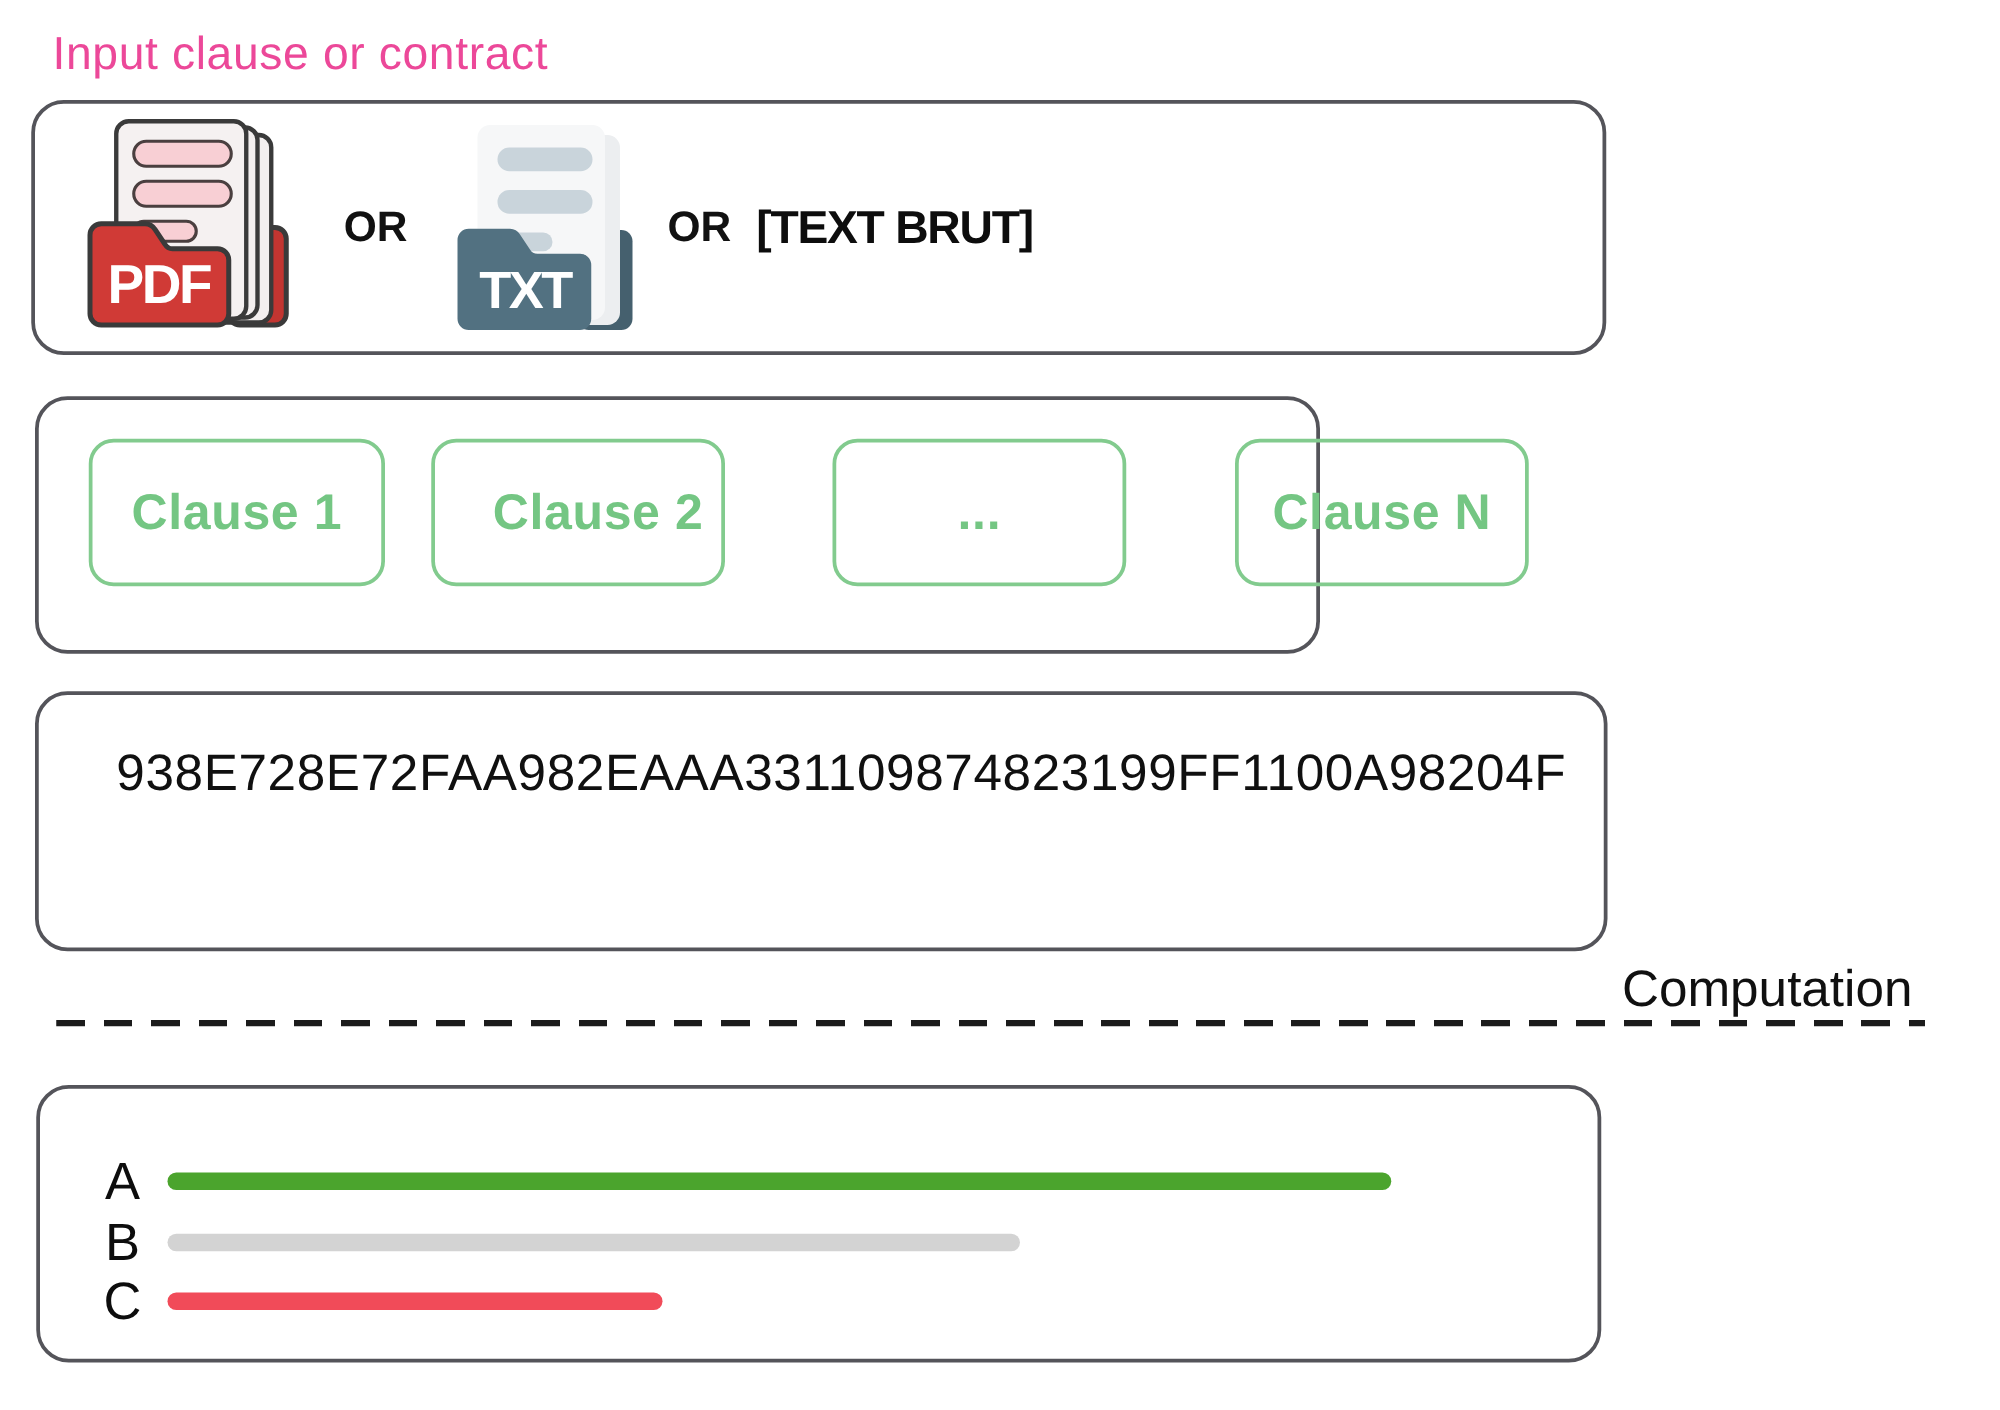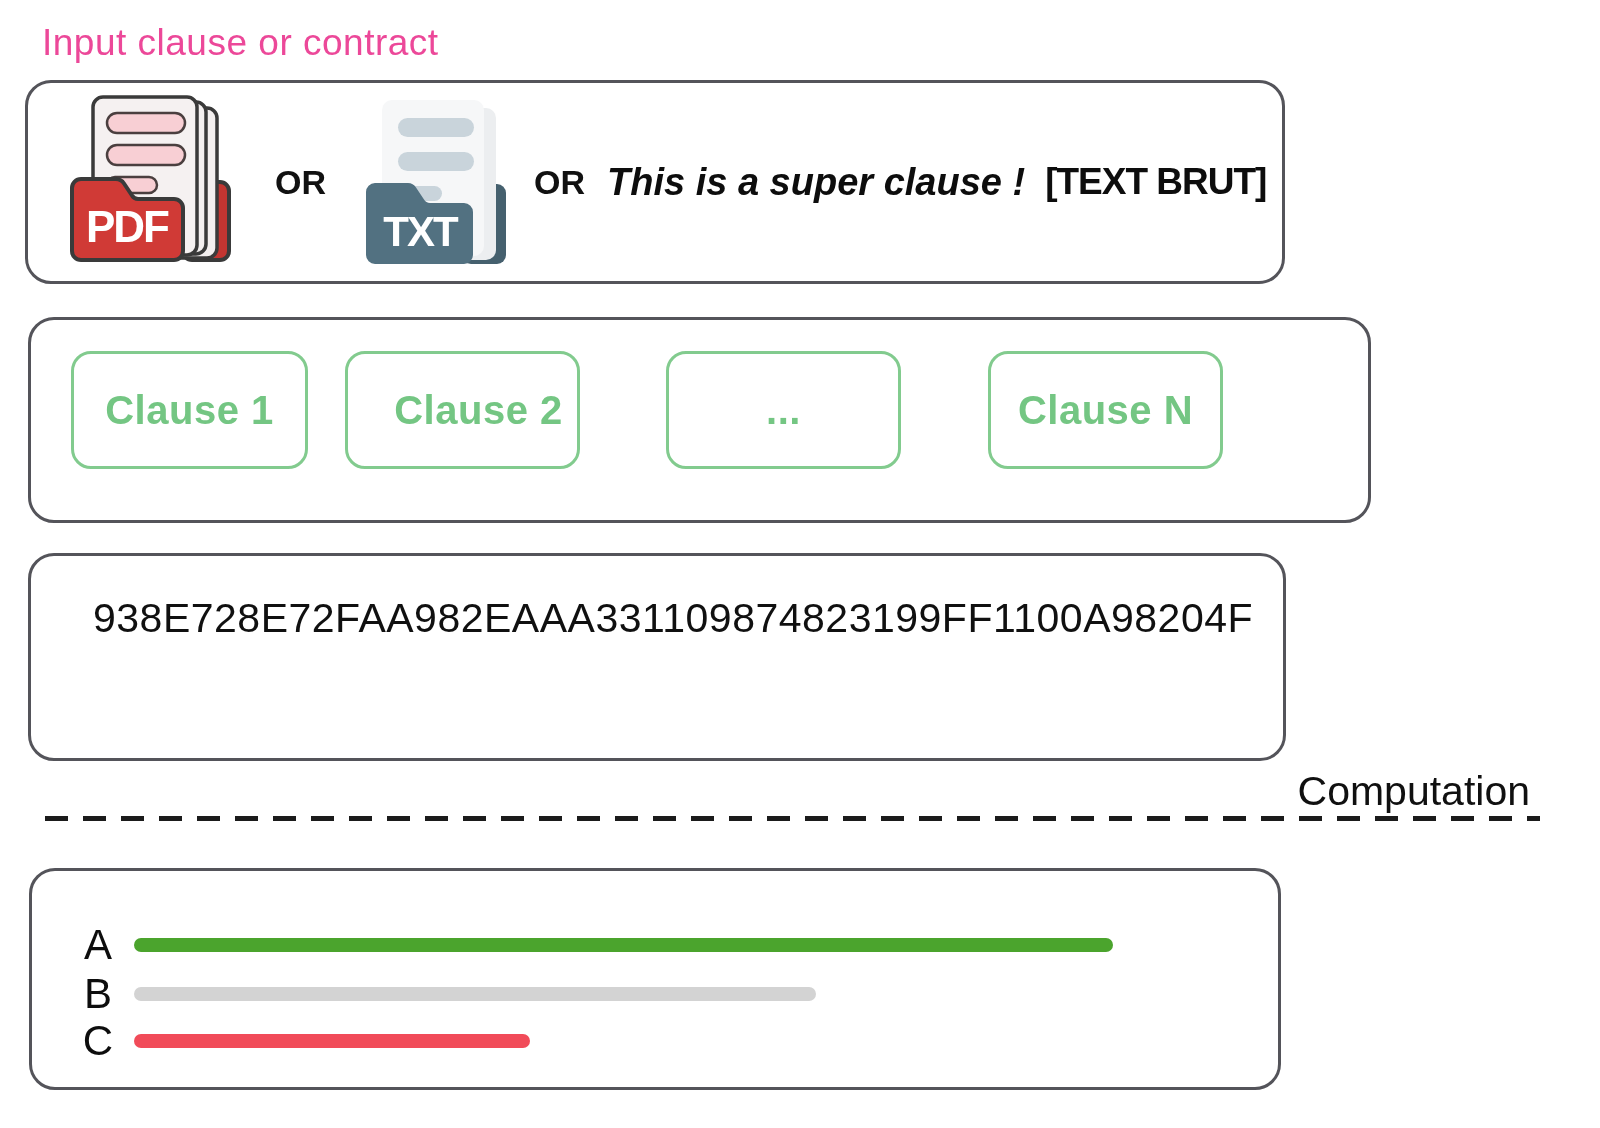--- a/index.html
+++ b/index.html
@@ -18,21 +18,21 @@
   #input-box{left:25px;top:80px;width:1260px;height:204px;
     display:flex;align-items:center;}
   #input-box .pdf-icon{margin-left:33px;flex:0 0 auto;}
   #input-box .txt-icon{margin-left:32px;flex:0 0 auto;}
   .or-label{font-size:34px;font-weight:800;color:#111;}
   #or-1{margin-left:36px;}
   #or-2{margin-left:24px;}
   .sample-clause{margin-left:22px;font-size:38px;font-style:italic;font-weight:700;color:#0d0d0d;}
   .raw-tag{margin-left:20px;font-size:37px;font-weight:800;letter-spacing:-1px;color:#0d0d0d;white-space:nowrap;}
 
-  #clauses-box{left:28px;top:317px;width:1343px;height:206px;}
+  #clauses-box{left:28px;top:317px;width:1028px;height:206px;}
   .clause-chip{
     position:absolute;top:31px;height:118px;box-sizing:border-box;
     border:3px solid #82cb8e;border-radius:20px;
     display:flex;align-items:center;justify-content:center;
     font-size:40px;font-weight:700;color:#74c683;letter-spacing:.5px;
   }
   #chip-1{left:40px;width:237px;}
   #chip-2{left:314px;width:235px;padding-left:32px;}
   #chip-3{left:635px;width:235px;}
   #chip-4{left:957px;width:235px;}
@@ -84,21 +84,20 @@
     <rect x="24" y="8" width="102" height="156" rx="10" fill="#f6f7f8"></rect>
     <rect x="40" y="26" width="76" height="19" rx="9.5" fill="#c9d4db"></rect>
     <rect x="40" y="60" width="76" height="19" rx="9.5" fill="#c9d4db"></rect>
     <rect x="40" y="94" width="44" height="15" rx="7.5" fill="#c9d4db"></rect>
     <path d="M17,172 a9,9 0 0 1 -9,-9 V100 a9,9 0 0 1 9,-9 H50 a10,10 0 0 1 8,4.5 l8,12 a7,7 0 0 0 6,3.5 H106 a9,9 0 0 1 9,9 v43 a9,9 0 0 1 -9,9 z" fill="#527181"></path>
     <text x="62" y="154" text-anchor="middle" font-family="Liberation Sans, sans-serif" font-size="42" font-weight="bold" fill="#ffffff" letter-spacing="-2">TXT</text>
   </svg>
 
   <span class="or-label" id="or-2">OR</span>
 
-  <span class="sample-clause">This is a super clause !</span>
   <span class="raw-tag">[TEXT BRUT]</span>
 </div>
 
 <div class="frame" id="clauses-box">
   <div class="clause-chip" id="chip-1">Clause 1</div>
   <div class="clause-chip" id="chip-2">Clause 2</div>
   <div class="clause-chip" id="chip-3">...</div>
   <div class="clause-chip" id="chip-4">Clause N</div>
 </div>
 

